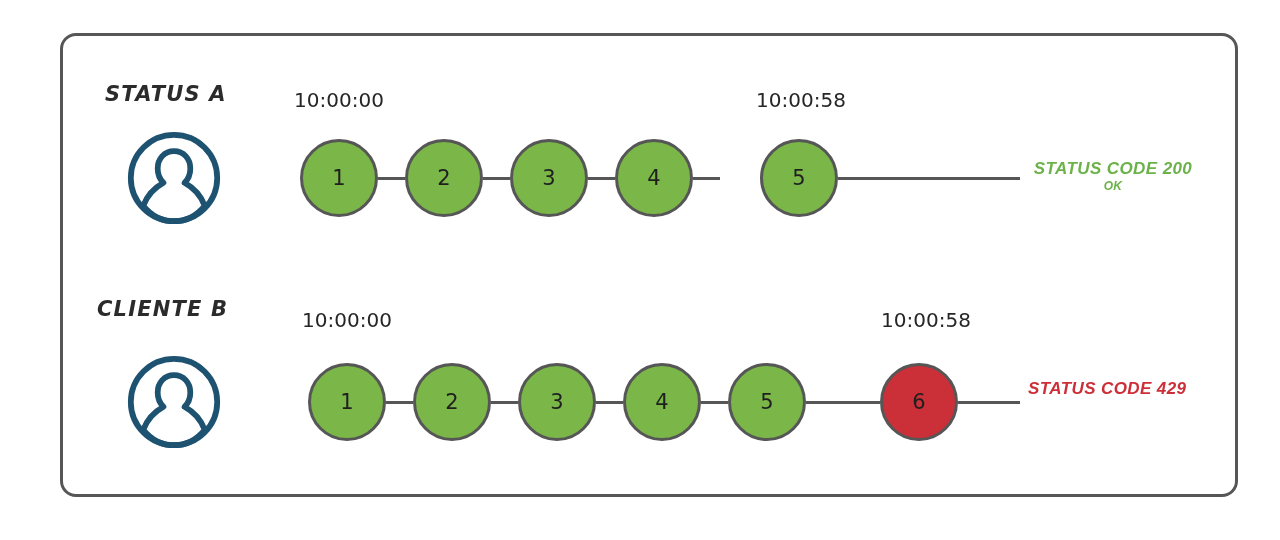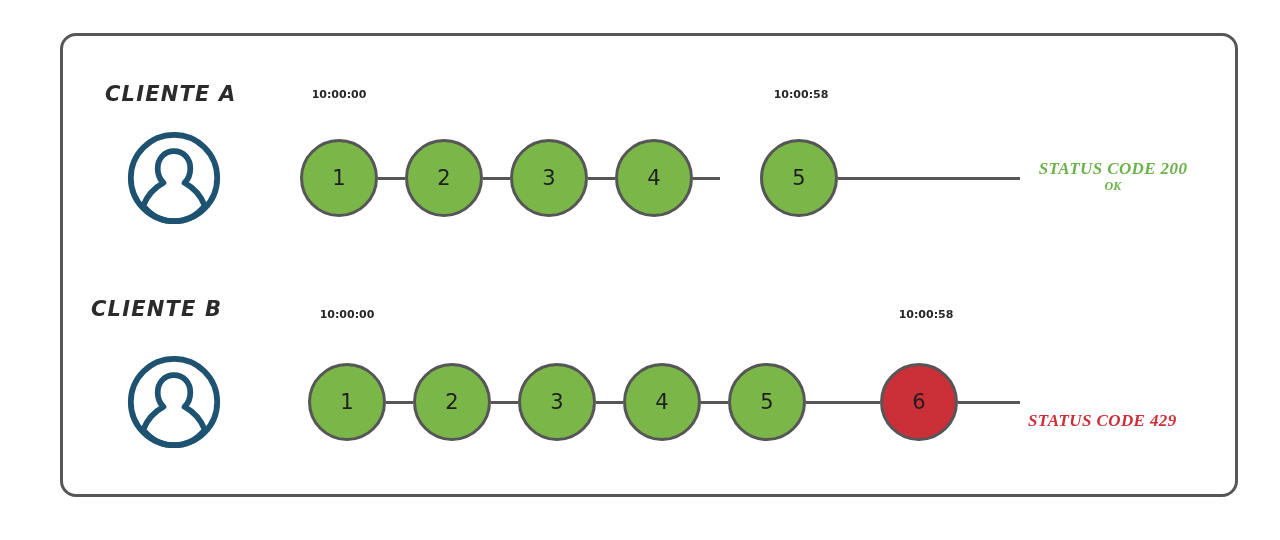--- a/index.html
+++ b/index.html
@@ -48,22 +48,22 @@
   .avatar {
     position: absolute;
     width: 96px;
     height: 96px;
   }
 
   
   .timestamp {
     position: absolute;
     font-family: "DejaVu Sans", sans-serif;
-    font-weight: 700;
-    font-size: 11px;
+    font-weight: 400;
+    font-size: 20px;
     color: #262626;
     white-space: nowrap;
     transform: translateX(-50%);
   }
 
   
   .link-line {
     position: absolute;
     height: 3px;
     background: #565656;
@@ -83,41 +83,41 @@
     font-family: "DejaVu Sans", sans-serif;
     font-size: 21px;
     color: #1f1f1f;
   }
   .node.ok   { background: #7ab648; }
   .node.deny { background: #cb2f38; }
 
   
   .status {
     position: absolute;
-    font-family: Liberation Serif, serif;
+    font-family: Liberation Sans, sans-serif;
     font-style: italic;
     font-weight: 600;
     white-space: nowrap;
     line-height: 1.25;
   }
   .status .line1 { font-size: 17px; letter-spacing: 0.4px; display: block; }
   .status .line2 { font-size: 12px; letter-spacing: 0.2px; display: block; }
   .status.ok   { color: #6cb24a; text-align: center; }
-  .status.deny { color: #cc2f38; text-align: left; margin-top: 32px; }
+  .status.deny { color: #cc2f38; text-align: left; }
 </style>
 </head>
 <body>
 
 <div id="stage">
 
   <div class="frame"></div>
 
   <div>
 
-    <div class="client-label" style="left:105px; top:82px;">CLIENTE A</div>
+    <div class="client-label" style="left:105px; top:82px;">STATUS A</div>
 
     <div class="avatar" style="left:126px; top:130px;">
       <svg viewBox="0 0 100 100" width="96" height="96" aria-hidden="true">
         <circle cx="50" cy="50" r="45" fill="none" stroke="#1d5271" stroke-width="6"></circle>
         <path d="M50 22 C40 22 33 30 33 40 C33 47 36 52 39 55
                  C30 60 22 68 18 79
                  C26 89 37 95 50 95 C63 95 74 89 82 79
                  C78 68 70 60 61 55 C64 52 67 47 67 40
                  C67 30 60 22 50 22 Z" fill="none" stroke="#1d5271" stroke-width="6" stroke-linejoin="round"></path>
       </svg>
@@ -150,21 +150,21 @@
     </div>
 
     <div class="status ok" style="left:1028px; top:158px; width:170px;">
       <span class="line1">STATUS CODE 200</span>
       <span class="line2">OK</span>
     </div>
   </div>
 
   <div>
 
-    <div class="client-label" style="left:91px; top:297px;">CLIENTE B</div>
+    <div class="client-label" style="left:97px; top:297px;">CLIENTE B</div>
 
     <div class="avatar" style="left:126px; top:354px;">
       <svg viewBox="0 0 100 100" width="96" height="96" aria-hidden="true">
         <circle cx="50" cy="50" r="45" fill="none" stroke="#1d5271" stroke-width="6"></circle>
         <path d="M50 22 C40 22 33 30 33 40 C33 47 36 52 39 55
                  C30 60 22 68 18 79
                  C26 89 37 95 50 95 C63 95 74 89 82 79
                  C78 68 70 60 61 55 C64 52 67 47 67 40
                  C67 30 60 22 50 22 Z" fill="none" stroke="#1d5271" stroke-width="6" stroke-linejoin="round"></path>
       </svg>

